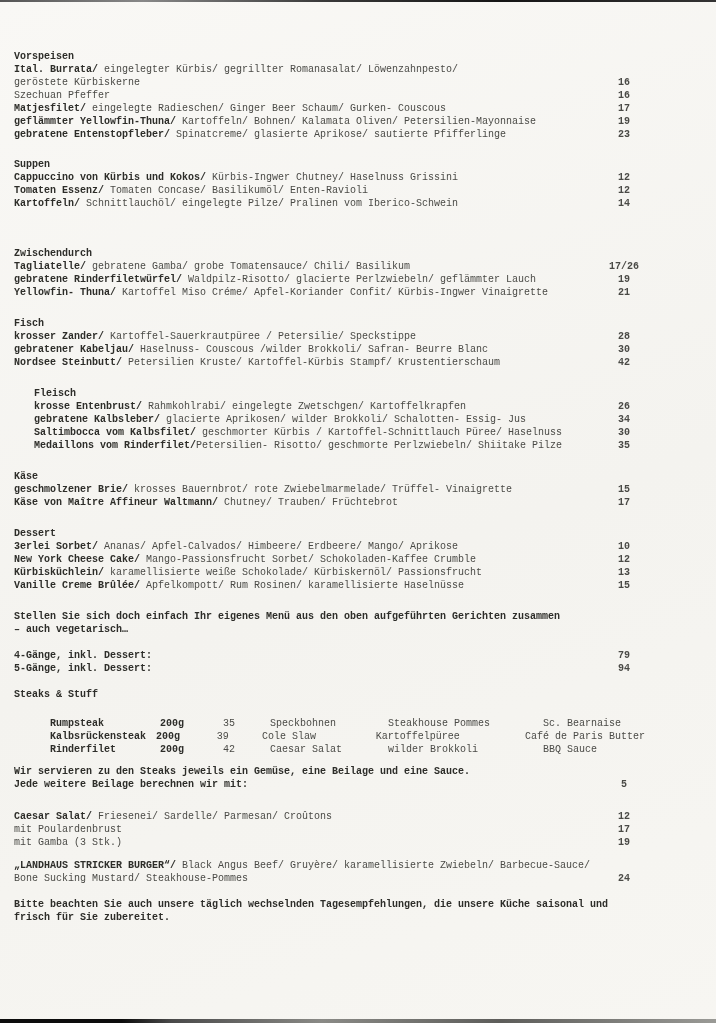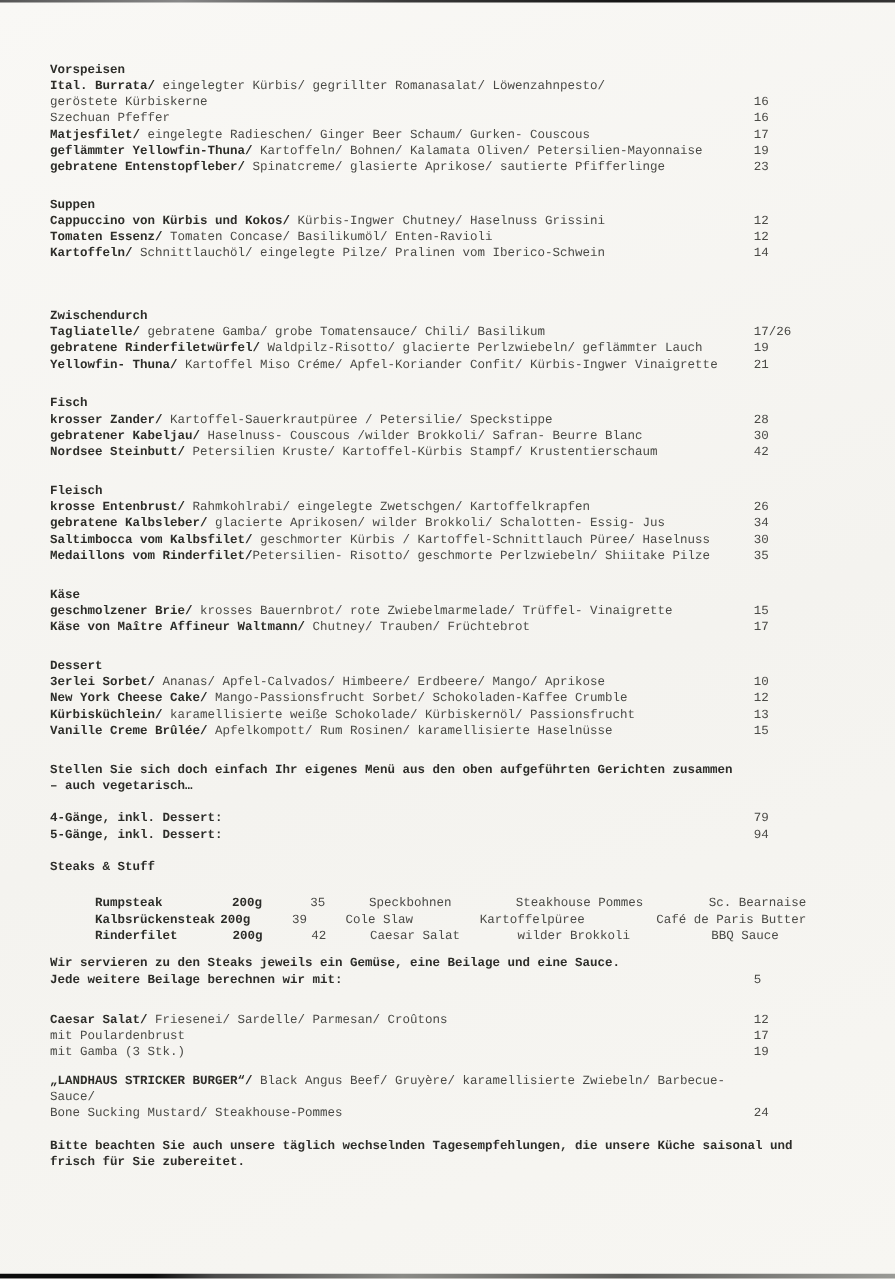--- a/index.html
+++ b/index.html
@@ -14,28 +14,28 @@
     color:#4a4a46;
   }
   .edge-top {
     position:absolute; top:0; left:0; right:0; height:2px;
     background:linear-gradient(90deg,#555 0%,#888 20%,#3a3a3a 45%,#151515 70%,#333 100%);
   }
   .edge-bottom {
     position:absolute; bottom:0; left:0; right:0; height:4px;
     background:linear-gradient(90deg,#0c0c0c 0%,#0c0c0c 17%,#4a4a4a 24%,#8a8a86 45%,#5d5d5a 70%,#9a9a96 100%);
   }
-  .inner { position:absolute; left:40px; right:71px; top:50px; }
+  .inner { position:absolute; left:14px; right:71px; top:50px; }
   .section { }
   .title { font-weight:bold; color:#2d2d29; }
   .row { display:flex; align-items:baseline; }
   .content { flex:1; white-space:pre-wrap; }
   .b { font-weight:bold; color:#2d2d29; white-space:pre-wrap; }
   .r { white-space:pre-wrap; }
-  .price { min-width:42px; text-align:left; font-weight:normal; color:#4a4a46; white-space:pre; }
+  .price { min-width:42px; text-align:center; font-weight:bold; color:#4a4a46; white-space:pre; }
   .steak-row { display:flex; }
   .col { white-space:pre; overflow:visible; }
   .col-name   { width:110px; font-weight:bold; color:#2d2d29;padding-left:36px; }
   .col-weight { width:63px;  font-weight:bold; color:#2d2d29; }
   .col-price  { width:47px; }
   .col-veg    { width:118px; }
   .col-side   { width:155px; }
   .col-sauce  { flex:1; }
 </style>
 </head>
@@ -109,21 +109,21 @@
         </div>
         <div class="row">
           <span class="content"><span class="b">gebratener Kabeljau/</span><span class="r"> Haselnuss- Couscous /wilder Brokkoli/ Safran- Beurre Blanc</span></span>
           <span class="price">30</span>
         </div>
         <div class="row">
           <span class="content"><span class="b">Nordsee Steinbutt/</span><span class="r"> Petersilien Kruste/ Kartoffel-Kürbis Stampf/ Krustentierschaum</span></span>
           <span class="price">42</span>
         </div>
       </div>
-      <div class="section" style="margin-top: 18px;">
+      <div class="section" style="margin-top: 18px; margin-left: 20px;">
         <div class="title">Fleisch</div>
         <div class="row">
           <span class="content"><span class="b">krosse Entenbrust/</span><span class="r"> Rahmkohlrabi/ eingelegte Zwetschgen/ Kartoffelkrapfen</span></span>
           <span class="price">26</span>
         </div>
         <div class="row">
           <span class="content"><span class="b">gebratene Kalbsleber/</span><span class="r"> glacierte Aprikosen/ wilder Brokkoli/ Schalotten- Essig- Jus</span></span>
           <span class="price">34</span>
         </div>
         <div class="row">

